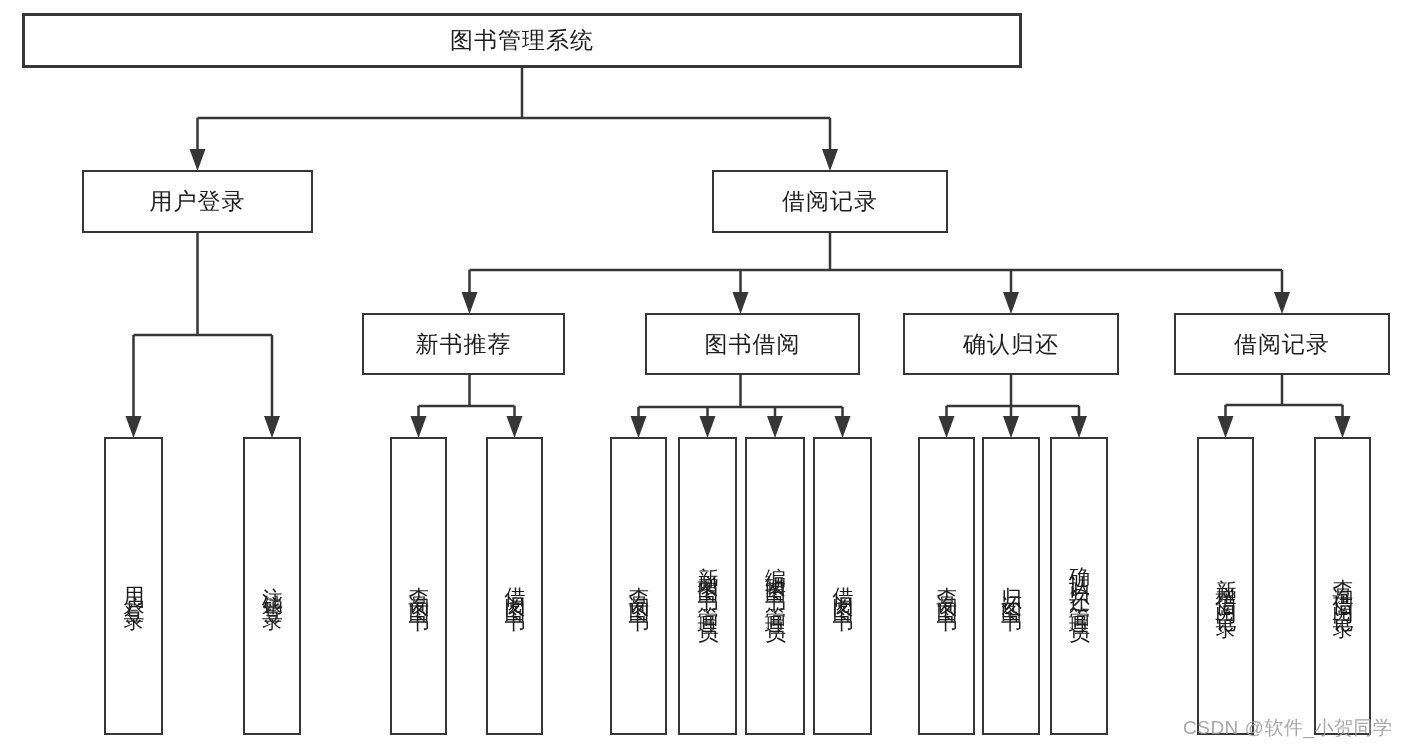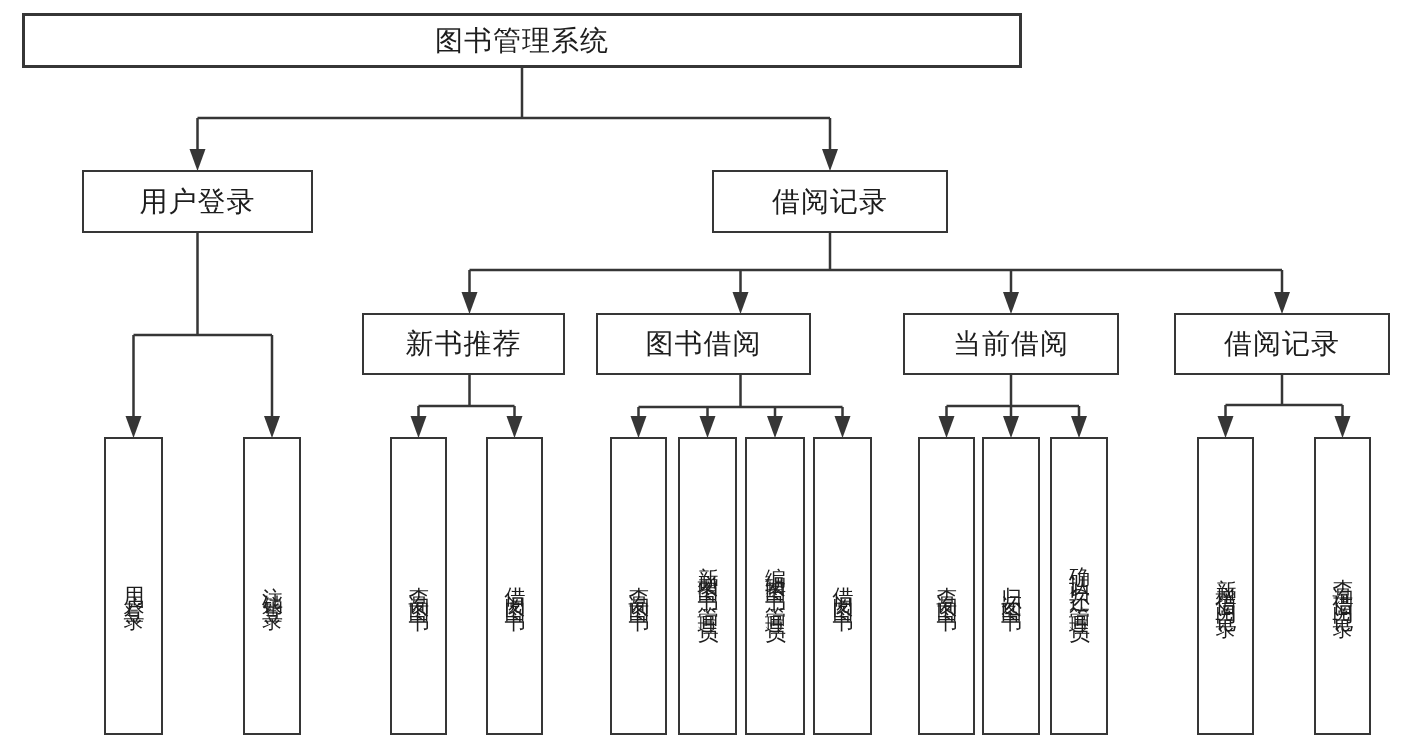--- a/index.html
+++ b/index.html
@@ -29,21 +29,21 @@
     border: 2px solid var(--line, #363636);
     display: flex;
     align-items: center;
     justify-content: center;
     color: #1d1d1d;
   }
   .node[data-name="node-library-system"] {
     border-width: 3px;
   }
   .node.horizontal .node-label {
-    font-size: 28px;
+    font-size: 23px;
     letter-spacing: 1px;
     white-space: nowrap;
   }
   .node.vertical .node-label {
     writing-mode: vertical-rl;
     text-orientation: mixed;
     font-family: "Liberation Serif", serif;
     font-size: 21px;
     letter-spacing: 8px;
     line-height: 1;
@@ -112,25 +112,25 @@
       </div>
       <div class="node horizontal" data-name="node-user-login" style="left: 82px; top: 170px; width: 231px; height: 63px; color: rgb(29, 29, 29);">
         <span class="node-label" data-name="node-label-user-login">用户登录</span>
       </div>
       <div class="node horizontal" data-name="node-book-management" style="left: 712px; top: 170px; width: 236px; height: 63px; color: rgb(29, 29, 29);">
         <span class="node-label" data-name="node-label-book-management">借阅记录</span>
       </div>
       <div class="node horizontal" data-name="node-new-book-recommend" style="left: 362px; top: 313px; width: 203px; height: 62px; color: rgb(29, 29, 29);">
         <span class="node-label" data-name="node-label-new-book-recommend">新书推荐</span>
       </div>
-      <div class="node horizontal" data-name="node-book-borrowing" style="left: 596px; top: 313px; width: 215px; height: 62px; color: rgb(29, 29, 29);">
+      <div class="node horizontal" data-name="node-book-borrowing" style="left: 645px; top: 313px; width: 215px; height: 62px; color: rgb(29, 29, 29);">
         <span class="node-label" data-name="node-label-book-borrowing">图书借阅</span>
       </div>
       <div class="node horizontal" data-name="node-current-borrowing" style="left: 903px; top: 313px; width: 216px; height: 62px; color: rgb(29, 29, 29);">
-        <span class="node-label" data-name="node-label-current-borrowing">当前借阅</span>
+        <span class="node-label" data-name="node-label-current-borrowing">确认归还</span>
       </div>
       <div class="node horizontal" data-name="node-borrow-records" style="left: 1174px; top: 313px; width: 216px; height: 62px; color: rgb(29, 29, 29);">
         <span class="node-label" data-name="node-label-borrow-records">借阅记录</span>
       </div>
       <div class="node vertical" data-name="node-ul-user-login" style="left: 104px; top: 437px; width: 59px; height: 298px; color: rgb(29, 29, 29);">
         <span class="node-label" data-name="node-label-ul-user-login">用户登录</span>
       </div>
       <div class="node vertical" data-name="node-ul-logout" style="left: 243px; top: 437px; width: 58px; height: 298px; color: rgb(29, 29, 29);">
         <span class="node-label" data-name="node-label-ul-logout">注销登录</span>
       </div>
@@ -161,13 +161,14 @@
       <div class="node vertical" data-name="node-cb-confirm-return" style="left: 1050px; top: 437px; width: 58px; height: 298px; color: rgb(29, 29, 29);">
         <span class="node-label" data-name="node-label-cb-confirm-return">确认归还（管理员）</span>
       </div>
       <div class="node vertical" data-name="node-br-add-record" style="left: 1197px; top: 437px; width: 57px; height: 298px; color: rgb(29, 29, 29);">
         <span class="node-label" data-name="node-label-br-add-record">新增借阅记录</span>
       </div>
       <div class="node vertical" data-name="node-br-query-record" style="left: 1314px; top: 437px; width: 57px; height: 298px; color: rgb(29, 29, 29);">
         <span class="node-label" data-name="node-label-br-query-record">查询借阅记录</span>
       </div>
     </div>
+  <div class="watermark" data-name="watermark" style="color: rgb(158, 158, 158);">CSDN @软件_小贺同学</div>
 </div>
 
 </body></html>

